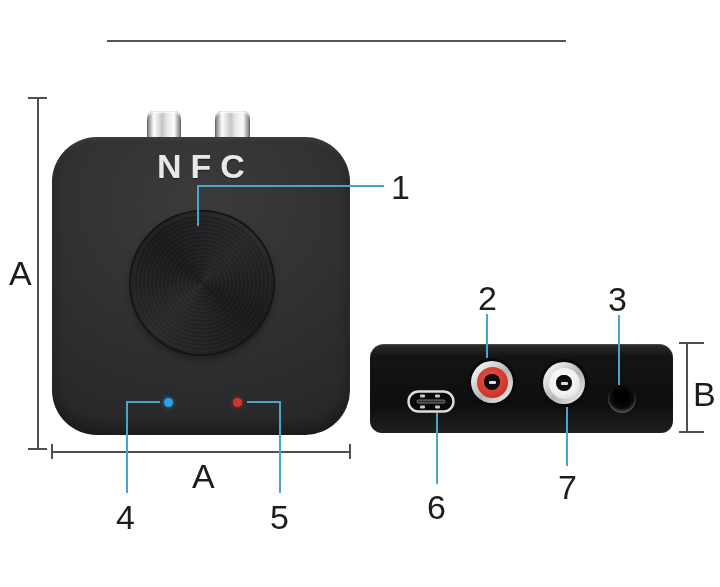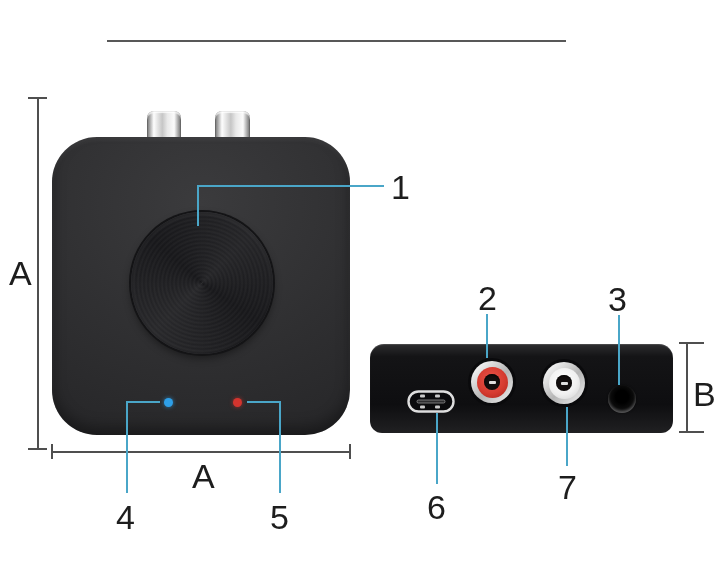--- a/index.html
+++ b/index.html
@@ -64,20 +64,21 @@
 
   <div class="abs dim" style="left:37px;top:98px;width:2px;height:352px;"></div>
   <div class="abs dim" style="left:28px;top:97px;width:19px;height:2px;"></div>
   <div class="abs dim" style="left:28px;top:448px;width:19px;height:2px;"></div>
   <div class="dimlabel" style="left:9px;top:256px;">A</div>
 
   <div class="rca-plug" style="left:147px;top:111px;width:34px;"></div>
   <div class="rca-plug" style="left:215px;top:111px;width:35px;"></div>
 
   <div class="front-body"></div>
+  <div class="nfc">NFC</div>
   <div class="dial"></div>
   <div class="led led-blue" style="left:164px;top:398px;"></div>
   <div class="led led-red" style="left:233px;top:398px;"></div>
 
   <div class="abs dim" style="left:52px;top:451px;width:299px;height:2px;"></div>
   <div class="abs dim" style="left:51px;top:444px;width:2px;height:15px;"></div>
   <div class="abs dim" style="left:349px;top:444px;width:2px;height:15px;"></div>
   <div class="dimlabel" style="left:192px;top:459px;">A</div>
 
   <div class="abs leader" style="left:197px;top:185px;width:2px;height:41px;"></div>

